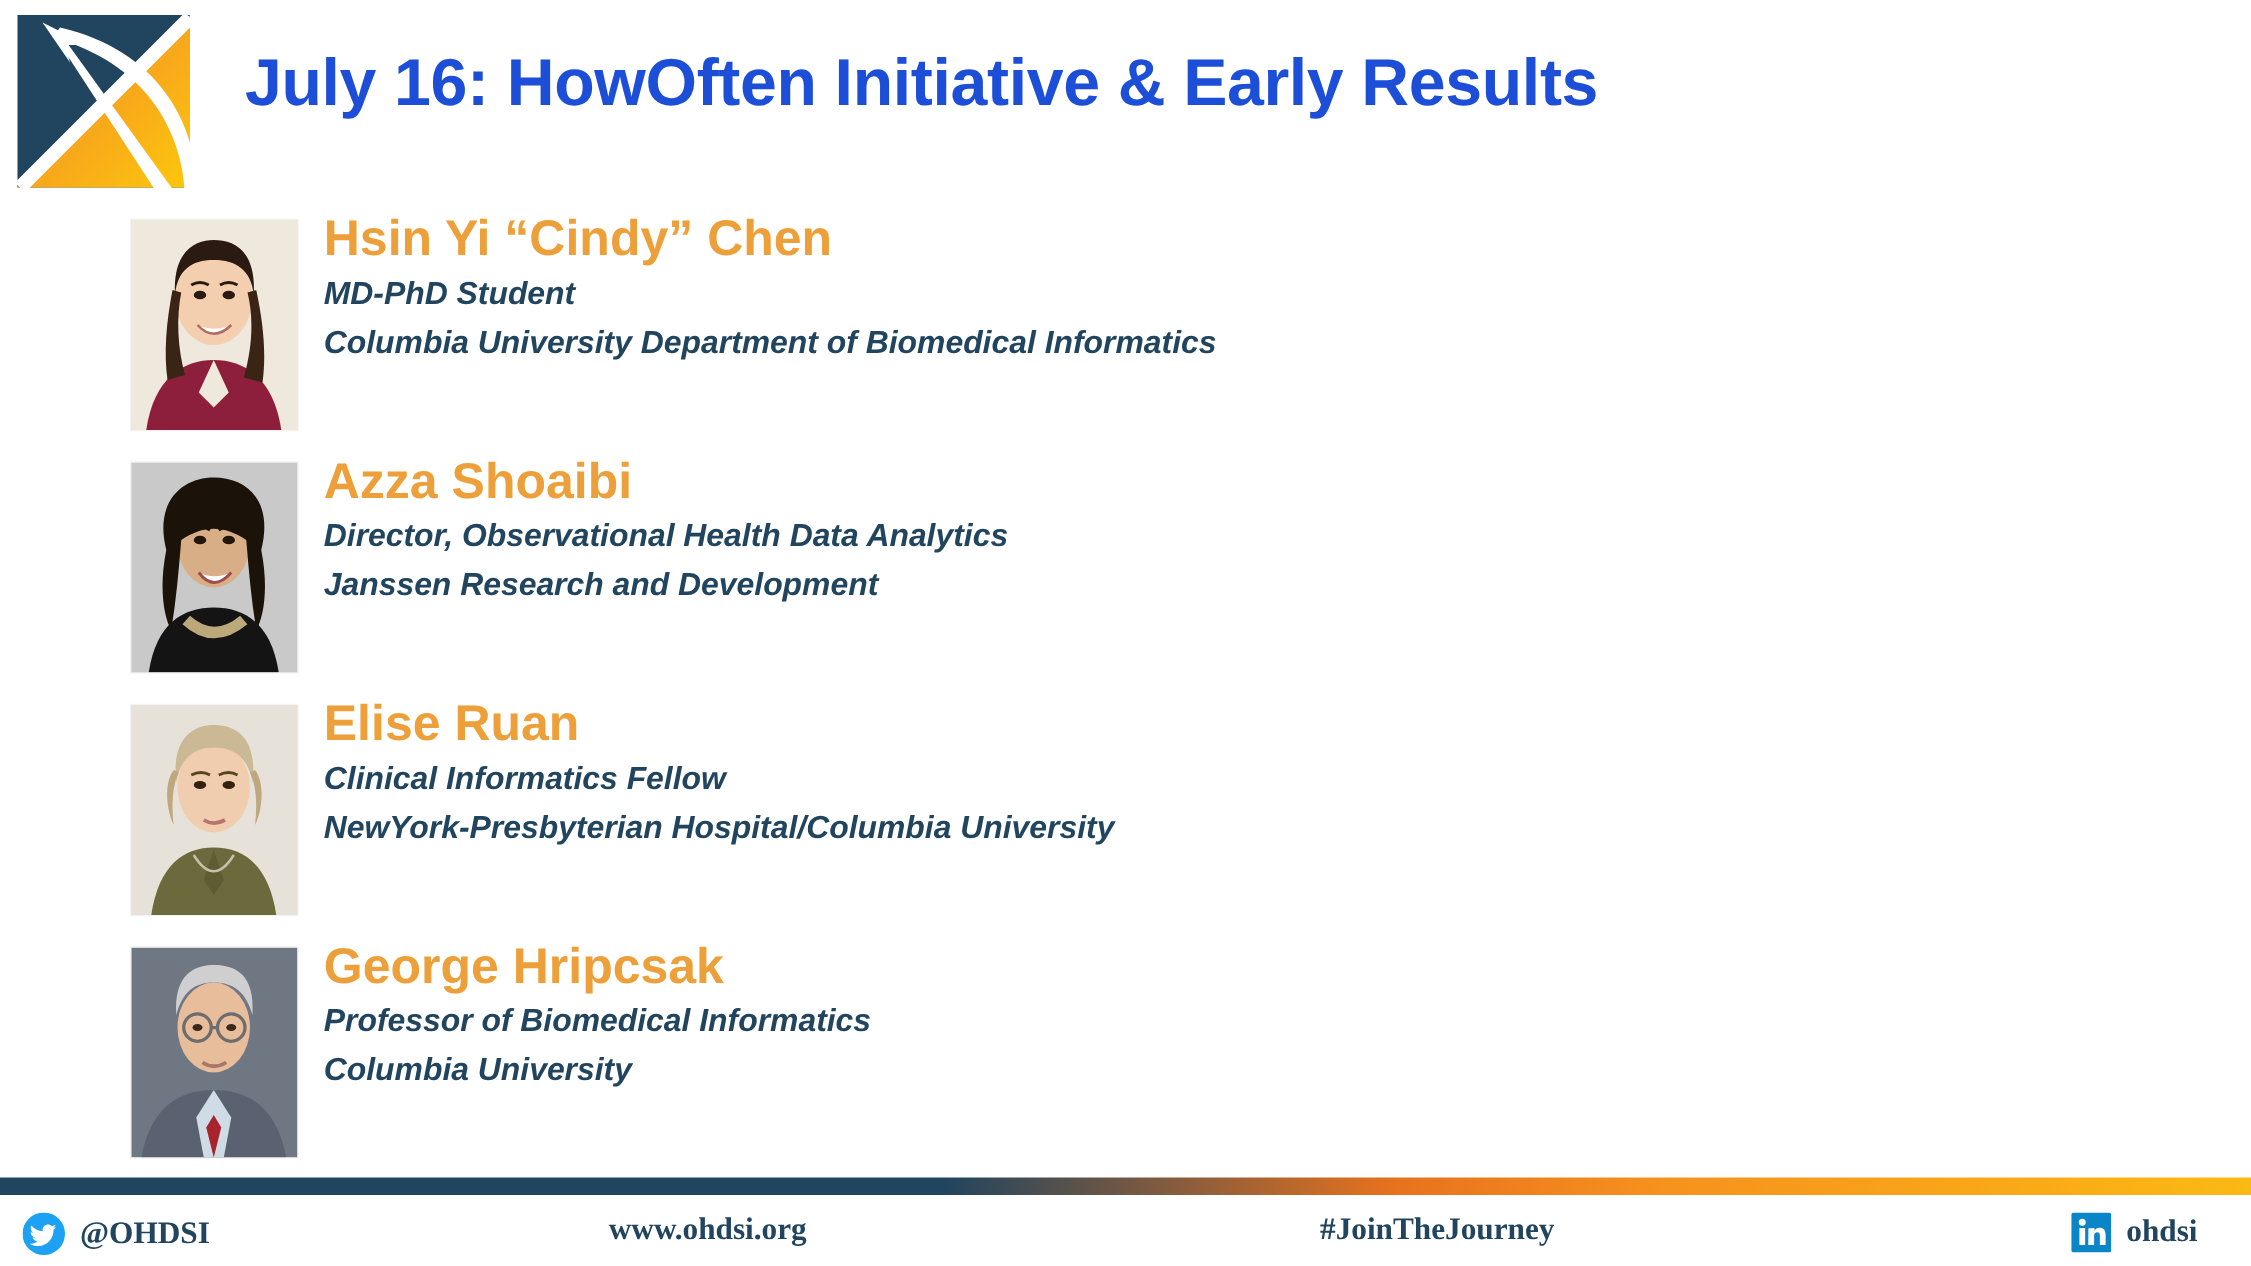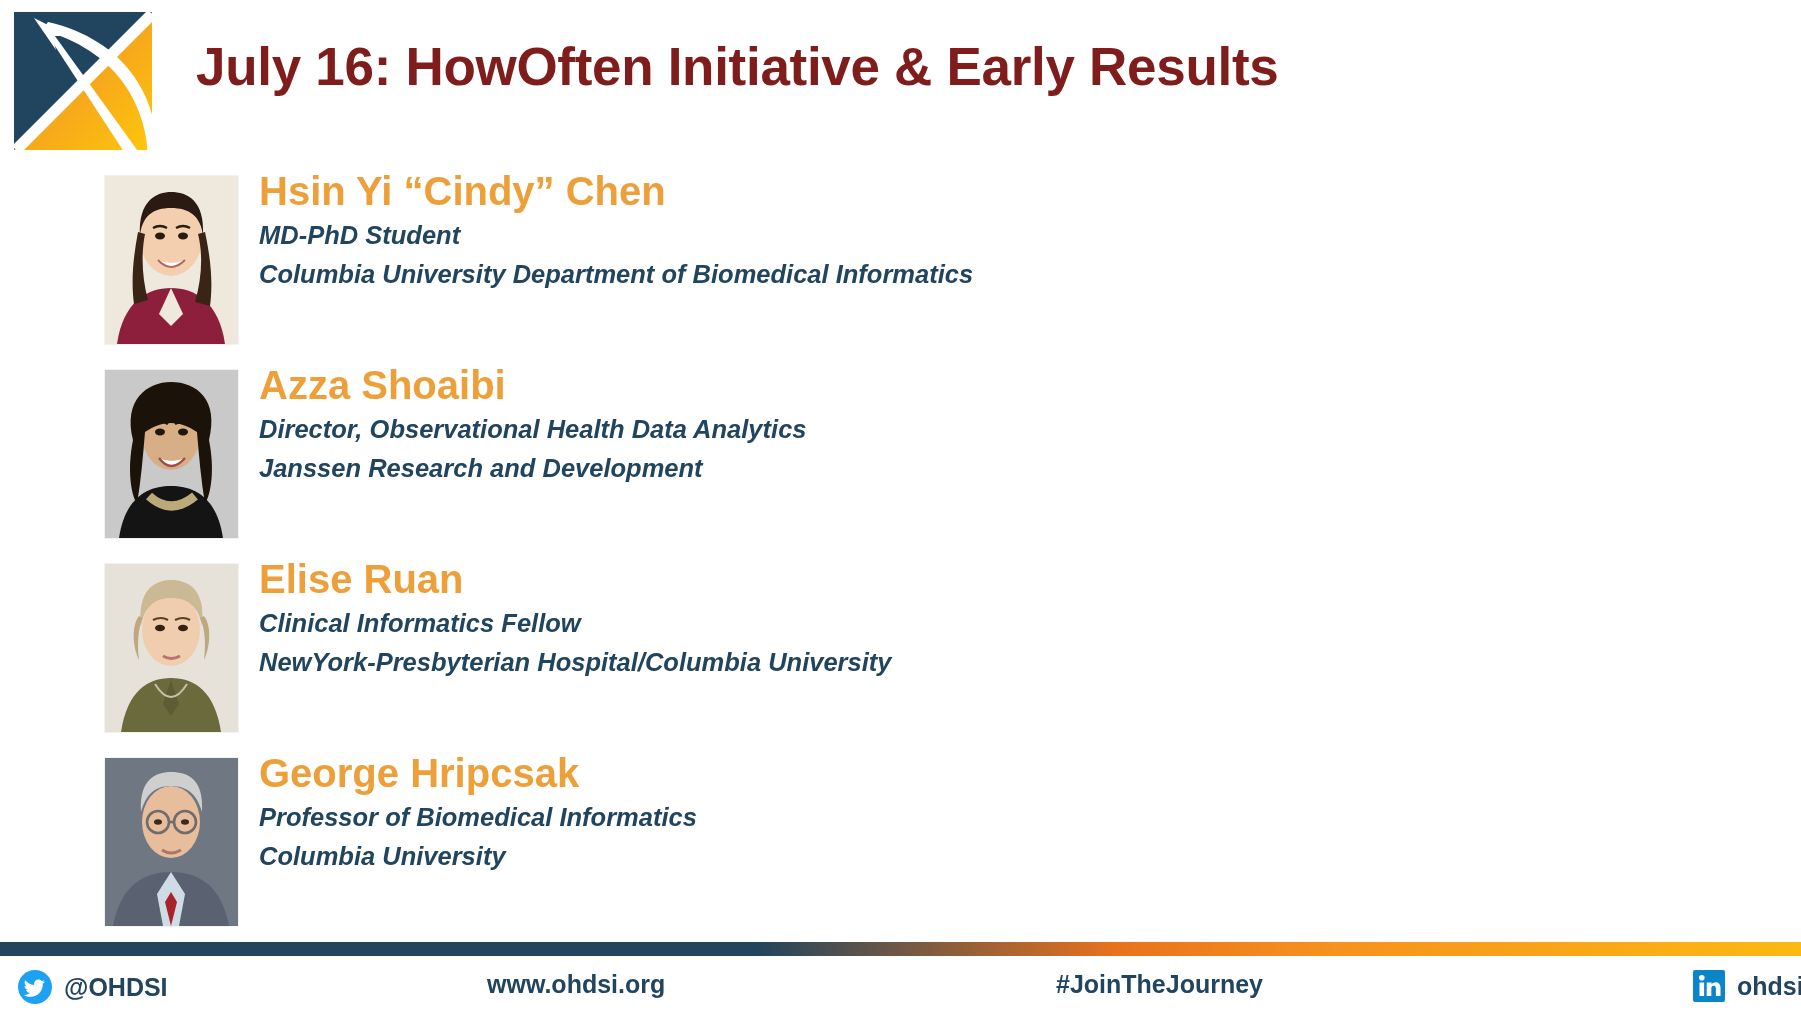--- a/index.html
+++ b/index.html
@@ -25,21 +25,21 @@
   }
   .logo svg { display: block; }
 
   
   .slide-title {
     position: absolute;
     left: 196px;
     top: 36px;
     font-size: 53px;
     font-weight: bold;
-    color: #7f1d1d;
+    color: #1d4ed8;
     letter-spacing: -0.3px;
     white-space: nowrap;
   }
 
   
   .speakers {
     position: absolute;
     left: 0;
     top: 170px;
     width: 1625px;
@@ -101,25 +101,26 @@
   }
   .footer-item {
     position: absolute;
     display: flex;
     align-items: center;
     gap: 12px;
     font-size: 25px;
     font-weight: bold;
     color: #21455e;
     top: 14px;
+    font-family: Liberation Serif, serif;
   }
   .footer-twitter { left: 18px; }
   .footer-web { left: 487px; }
   .footer-hash { left: 1056px; }
-  .footer-li { left: 1657px; margin-left: 36px; }
+  .footer-li { left: 1657px; }
   .ficon { display: block; }
 </style>
 </head>
 <body>
 
 <div class="logo">
   <svg width="160" height="150" viewBox="0 0 160 150" xmlns="http://www.w3.org/2000/svg">
     <defs>
       <linearGradient id="goldGrad" x1="0" y1="0" x2="1" y2="1">
         <stop offset="0%" stop-color="#f08a1c"></stop>

